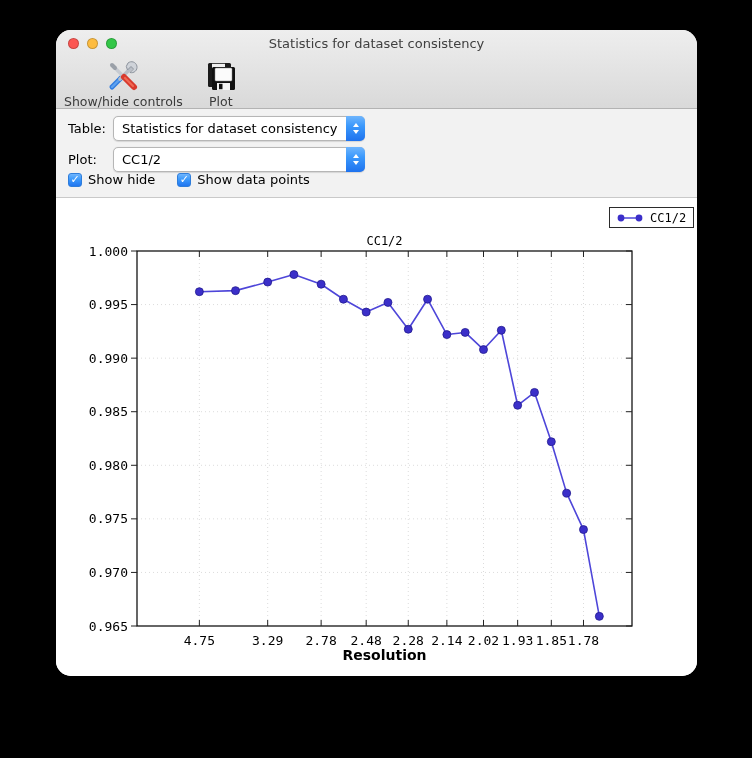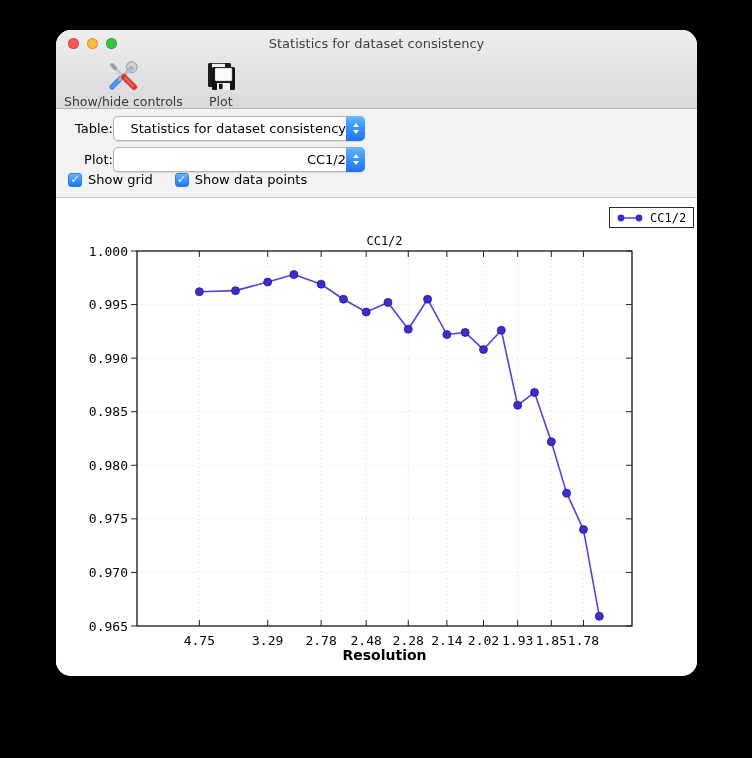--- a/index.html
+++ b/index.html
@@ -13,21 +13,21 @@
   .titlebar{position:relative;height:28px;}
   .traffic{position:absolute;left:12px;top:8px;display:flex;gap:8px;}
   .tl{width:11px;height:11px;border-radius:50%;border:0.5px solid rgba(0,0,0,.2);box-sizing:border-box;}
   .win-title{position:absolute;left:0;right:0;top:6px;text-align:center;font-size:13px;color:#404040;}
   .toolbar{position:absolute;left:8px;top:28px;height:51px;display:flex;align-items:flex-end;gap:20px;}
   .tool-btn{display:flex;flex-direction:column;align-items:center;cursor:default;}
   .tool-ico{width:36px;height:33px;display:flex;align-items:center;justify-content:center;}
   .tool-label{font-size:12.5px;color:#3a3a3a;margin-top:1px;white-space:nowrap;}
   
   .controls{position:absolute;left:0;top:79px;width:641px;height:89px;background:#f2f2f2;
-    border-bottom:1px solid #c9c9c9;box-sizing:border-box;text-align:right;}
+    border-bottom:1px solid #c9c9c9;box-sizing:border-box;}
   .ctl-row{position:absolute;left:12px;display:flex;align-items:center;}
   .ctl-label{width:45px;font-size:13px;color:#000;}
   .dropdown{position:relative;width:252px;height:25px;background:#fff;border:1px solid #b6b6b6;
     border-radius:5px;box-sizing:border-box;display:flex;align-items:center;box-shadow:0 0.5px 1px rgba(0,0,0,.12);}
   .dd-text{flex:1;font-size:13px;color:#000;padding-left:8px;white-space:nowrap;overflow:hidden;}
   .dd-cap{width:19px;height:25px;margin:-1px -1px -1px 0;border-radius:0 5px 5px 0;
     display:flex;flex-direction:column;align-items:center;justify-content:center;gap:3px;}
   .dd-cap .up{width:0;height:0;border-left:3.5px solid transparent;border-right:3.5px solid transparent;border-bottom:4px solid #fff;}
   .dd-cap .dn{width:0;height:0;border-left:3.5px solid transparent;border-right:3.5px solid transparent;border-top:4px solid #fff;}
   .cb-row{position:absolute;left:12px;display:flex;align-items:center;gap:22px;}
@@ -111,21 +111,21 @@
           <div class="dd-text">CC1/2</div>
           <div class="dd-cap" style="background: linear-gradient(rgb(111, 181, 253), rgb(59, 153, 252) 40%, rgb(30, 114, 238));">
               <div class="up"></div>
               <div class="dn"></div>
             </div>
         </div>
       </div>
       <div class="cb-row" style="top:63px;">
         <div class="cb-item">
           <div class="checkbox" style="background: linear-gradient(rgb(111, 181, 253), rgb(59, 153, 252) 45%, rgb(33, 118, 240));">✓</div>
-          <div class="cb-label">Show grid</div>
+          <div class="cb-label">Show hide</div>
         </div>
         <div class="cb-item">
           <div class="checkbox" style="background: linear-gradient(rgb(111, 181, 253), rgb(59, 153, 252) 45%, rgb(33, 118, 240));">✓</div>
           <div class="cb-label">Show data points</div>
         </div>
       </div>
     </div>
 
     <div class="chart-area">
       <svg id="chart-svg" width="641" height="478">

